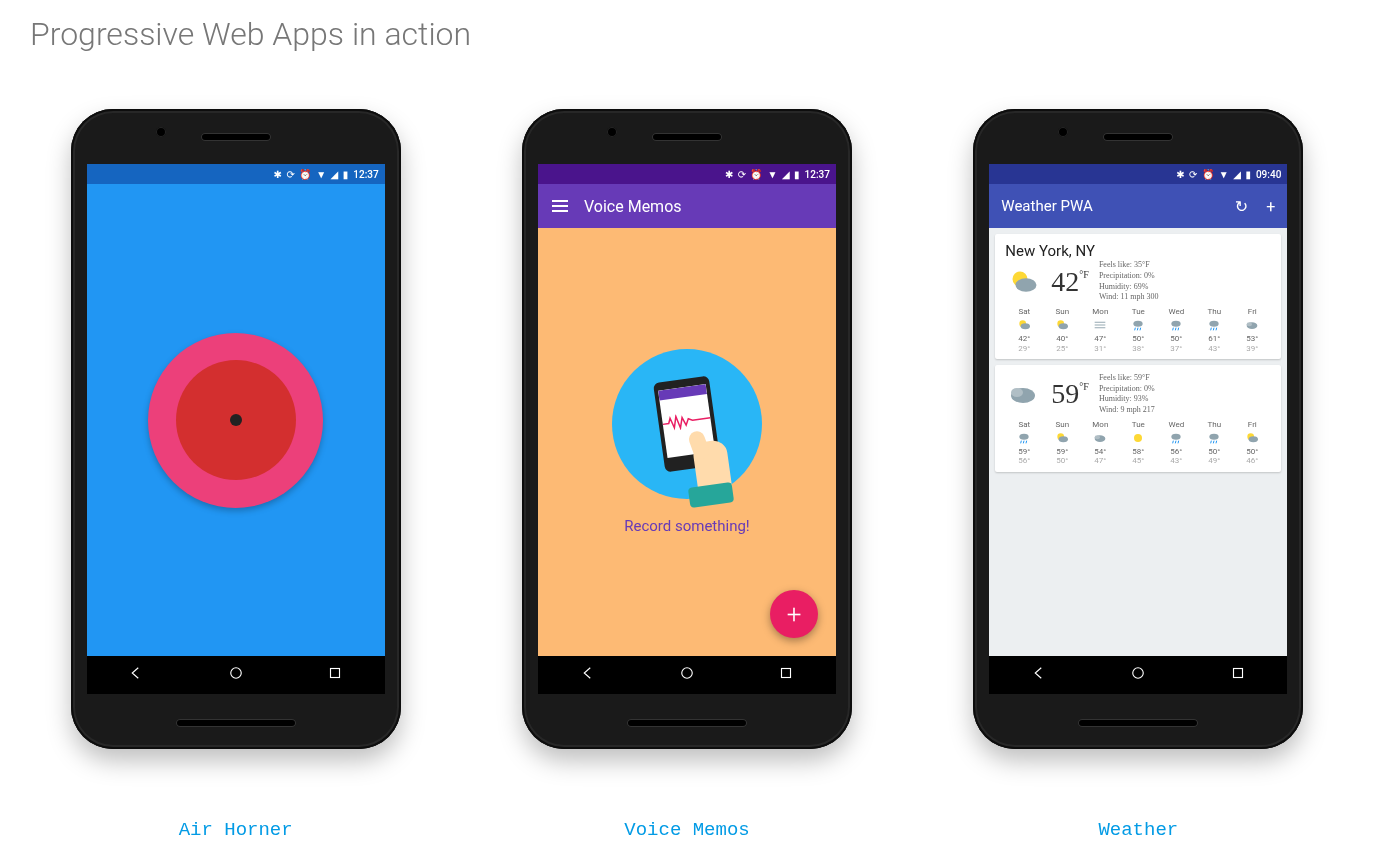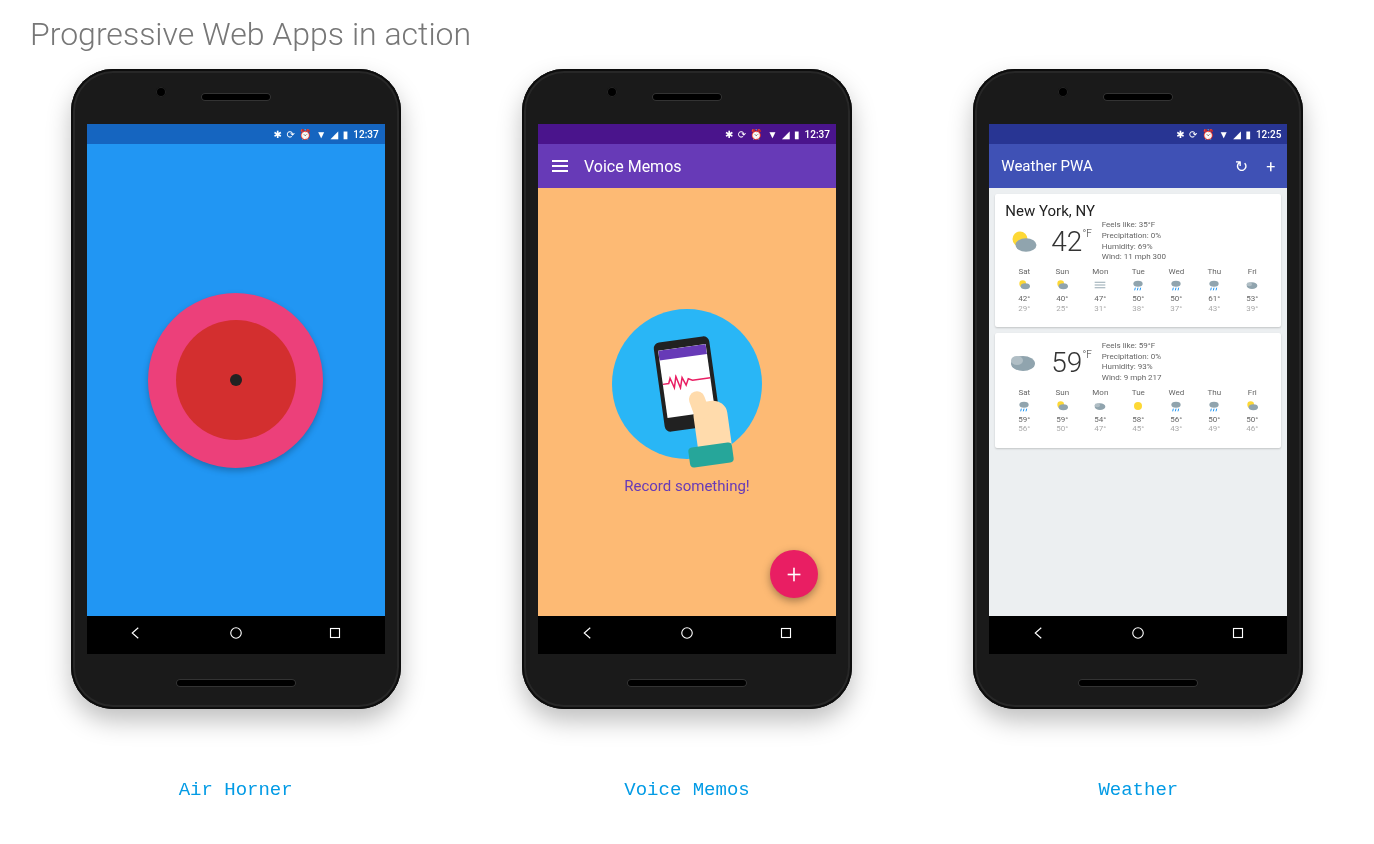--- a/index.html
+++ b/index.html
@@ -1,18 +1,18 @@
 <!DOCTYPE html>
 <html><head>
 <meta charset="utf-8">
 <style>
   * { box-sizing: border-box; margin: 0; padding: 0; }
   body { font-family: Roboto, "Helvetica Neue", Arial, sans-serif; background: #fff; width: 1374px; color: #555; }
   .page { padding: 15px 30px 40px; }
-  h1.title { font-weight: 300; font-size: 32px; color: #777; margin-bottom: 16px; }
+  h1.title { font-weight: 300; font-size: 32px; color: #777; margin-bottom: 56px; }
   .row { display: flex; justify-content: space-around; gap: 40px; }
   .col { display: flex; flex-direction: column; align-items: center; width: 33%; }
 
   
   .phone { width: 330px; height: 640px; position: relative; margin-bottom: 60px; }
   .phone-body { position: absolute; inset: 0; background: #1a1a1a; border-radius: 42px; box-shadow: 0 12px 25px rgba(0,0,0,.25), inset 0 0 0 2px #0d0d0d, inset 0 0 0 4px #272727; }
   .phone-speaker { position: absolute; top: 24px; left: 50%; transform: translateX(-50%); width: 70px; height: 8px; border-radius: 4px; background: #000; box-shadow: inset 0 0 0 1px #333; }
   .phone-camera { position: absolute; top: 18px; left: 85px; width: 10px; height: 10px; border-radius: 50%; background: #000; box-shadow: inset 0 0 0 1px #262626; }
   .phone-bottom-speaker { position: absolute; bottom: 22px; left: 50%; transform: translateX(-50%); width: 120px; height: 8px; border-radius: 4px; background: #000; box-shadow: inset 0 0 0 1px #333; }
   .screen { position: absolute; top: 55px; bottom: 55px; left: 16px; right: 16px; background: #000; overflow: hidden; display: flex; flex-direction: column; }
@@ -49,24 +49,24 @@
   .mini-wave { position: absolute; top: 50%; left: 0; right: 0; height: 16px; transform: translateY(-50%); }
   .mini-hand { position: absolute; bottom: -22px; right: -14px; width: 34px; height: 50px; background: #ffdbac; border-radius: 14px 14px 6px 6px; transform: rotate(-8deg); }
   .mini-thumb { position: absolute; bottom: 10px; right: 8px; width: 16px; height: 28px; background: #ffdbac; border-radius: 8px; transform: rotate(-20deg); }
   .mini-cuff { position: absolute; bottom: -36px; right: -18px; width: 44px; height: 20px; background: #26a69a; border-radius: 4px; transform: rotate(-8deg); }
 
   
   .weather-status { background: #283593; }
   .w-appbar { height: 44px; background: #3f51b5; display: flex; align-items: center; justify-content: space-between; padding: 0 12px; color: #fff; font-size: 15px; }
   .w-actions { display: flex; gap: 18px; font-size: 16px; }
   .w-body { flex: 1; background: #eceff1; padding: 6px; overflow: hidden; display: flex; flex-direction: column; gap: 6px; }
-  .w-card { background: #fff; border-radius: 2px; box-shadow: 0 1px 2px rgba(0,0,0,.18); padding: 8px 10px 14px; font-size: 10px; color: #555; }
+  .w-card { background: #fff; border-radius: 2px; box-shadow: 0 1px 2px rgba(0,0,0,.18); padding: 8px 10px 6px; font-size: 10px; color: #555; }
   .w-city { font-size: 15px; color: #222; }
   .w-sub { font-size: 8px; color: #666; line-height: 1.3; margin-bottom: 4px; }
-  .w-current { display: flex; align-items: center; gap: 10px; margin-bottom: 4px; }
+  .w-current { display: flex; align-items: center; gap: 10px; margin-bottom: 4px; font-family: Liberation Serif, serif; }
   .w-icon { width: 36px; height: 36px; flex-shrink: 0; }
   .w-temp { font-size: 28px; color: #333; font-weight: 300; }
   .w-temp sup { font-size: 10px; vertical-align: top; position: relative; top: 3px; }
   .w-details { font-size: 8px; color: #666; line-height: 1.35; }
   .w-forecast { display: flex; justify-content: space-between; margin-top: 2px; }
   .w-day { text-align: center; font-size: 8px; color: #666; line-height: 1.15; flex:1; }
   .w-day .di { width: 16px; height: 16px; margin: 1px auto; }
 
   .caption { text-align: center; margin-top: 10px; font-size: 19px; font-family: Liberation Mono, monospace; }
   .caption a { color: #039be5; text-decoration: none; }
@@ -173,21 +173,21 @@
 
     <div class="col">
       <div class="phone">
         <div class="phone-body"></div>
         <div class="phone-camera"></div>
         <div class="phone-speaker"></div>
         <div class="phone-bottom-speaker"></div>
         <div class="screen">
           <div class="status-bar weather-status">
             <span class="status-icons">✱ ⟳ ⏰ ▼ ◢ ▮</span>
-            <span>12:25</span>
+            <span>09:40</span>
           </div>
           <div class="app">
             <div class="w-appbar">
               <span>Weather PWA</span>
               <span class="w-actions">
                 <span>↻</span>
                 <span>+</span>
               </span>
             </div>
             <div class="w-body" id="weather-body">

